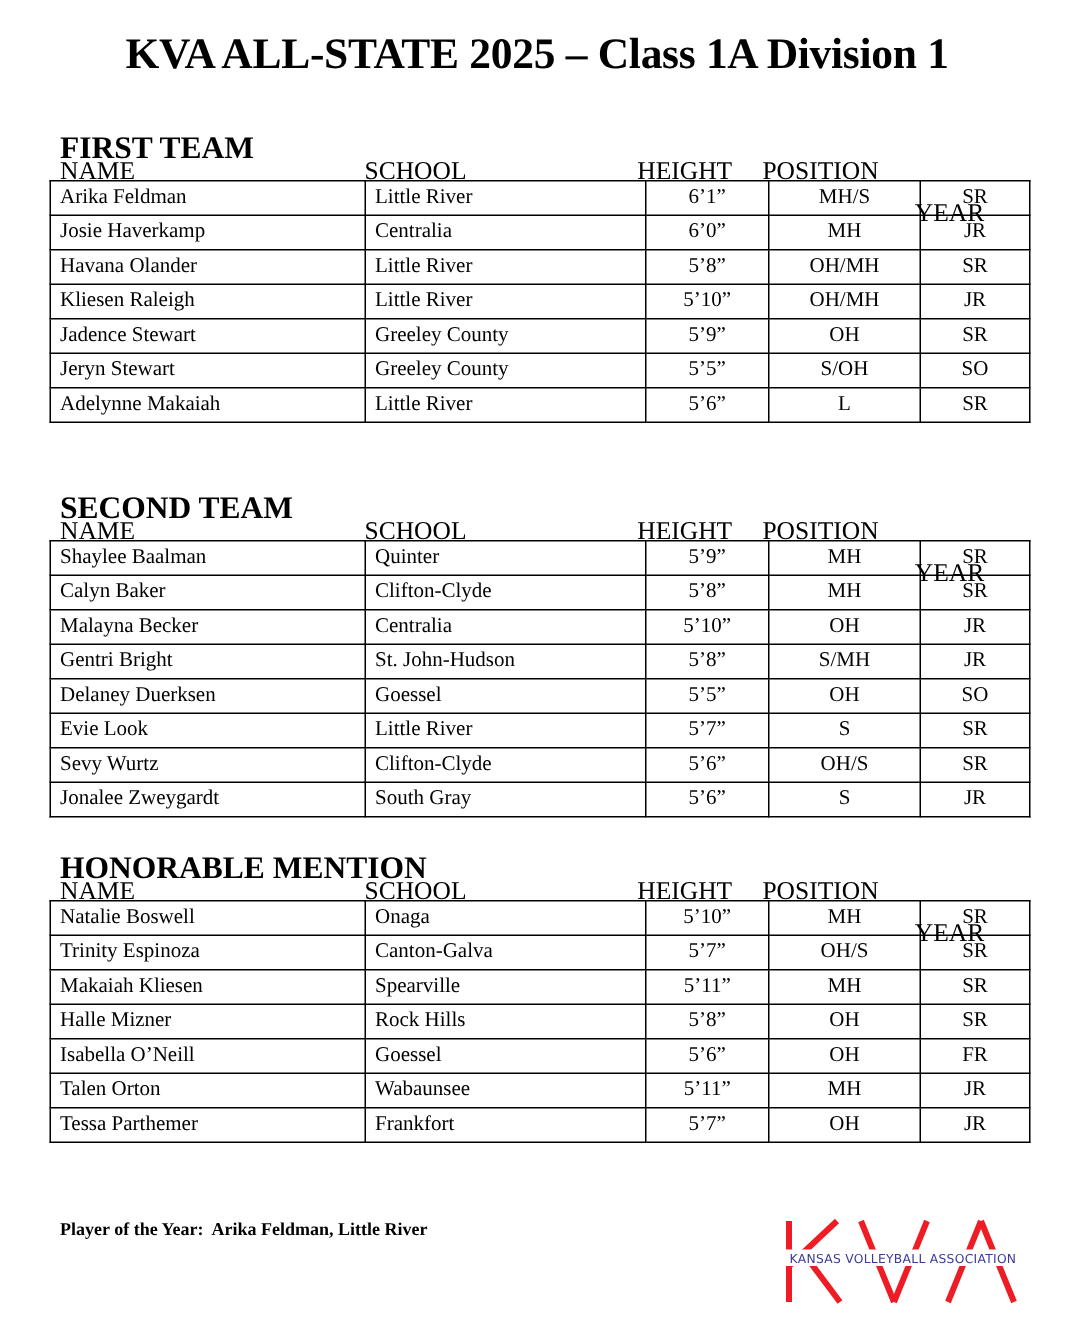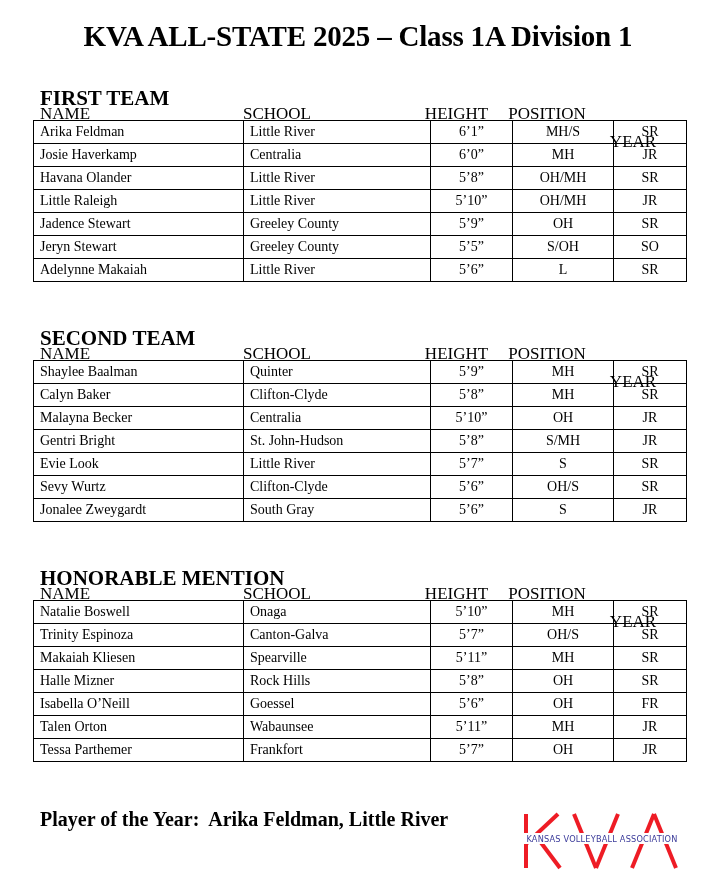--- a/index.html
+++ b/index.html
@@ -31,21 +31,21 @@
   td {
     border: 1px solid #000; height: 22px; padding: 0; line-height: 22px;
     white-space: nowrap; overflow: hidden;
   }
   td.c-name { width: 203px; padding-left: 6px; }
   td.c-school { width: 180px; padding-left: 6px; }
   td.c-height { width: 81px; text-align: center; }
   td.c-pos { width: 100px; text-align: center; }
   td.c-year { width: 72px; text-align: center; }
   .awards {
-    position: absolute; left: 40px; font-weight: bold; font-size: 20px;
+    position: absolute; left: 40px; font-weight: bold; font-size: 12px;
   }
   .awards .line { height: 34px; line-height: 18px; }
   .logo {
     position: absolute; left: 512px; top: 808px; width: 176px; height: 68px;
   }
 </style>
 </head>
 <body>
 
 <div class="title">KVA ALL-STATE 2025 – Class 1A Division 1</div>
@@ -76,21 +76,21 @@
       <td class="c-year">JR</td>
     </tr>
         <tr>
       <td class="c-name">Havana Olander</td>
       <td class="c-school">Little River</td>
       <td class="c-height">5’8”</td>
       <td class="c-pos">OH/MH</td>
       <td class="c-year">SR</td>
     </tr>
         <tr>
-      <td class="c-name">Little Raleigh</td>
+      <td class="c-name">Kliesen Raleigh</td>
       <td class="c-school">Little River</td>
       <td class="c-height">5’10”</td>
       <td class="c-pos">OH/MH</td>
       <td class="c-year">JR</td>
     </tr>
         <tr>
       <td class="c-name">Jadence Stewart</td>
       <td class="c-school">Greeley County</td>
       <td class="c-height">5’9”</td>
       <td class="c-pos">OH</td>
@@ -146,20 +146,27 @@
       <td class="c-year">JR</td>
     </tr>
         <tr>
       <td class="c-name">Gentri Bright</td>
       <td class="c-school">St. John-Hudson</td>
       <td class="c-height">5’8”</td>
       <td class="c-pos">S/MH</td>
       <td class="c-year">JR</td>
     </tr>
         <tr>
+      <td class="c-name">Delaney Duerksen</td>
+      <td class="c-school">Goessel</td>
+      <td class="c-height">5’5”</td>
+      <td class="c-pos">OH</td>
+      <td class="c-year">SO</td>
+    </tr>
+        <tr>
       <td class="c-name">Evie Look</td>
       <td class="c-school">Little River</td>
       <td class="c-height">5’7”</td>
       <td class="c-pos">S</td>
       <td class="c-year">SR</td>
     </tr>
         <tr>
       <td class="c-name">Sevy Wurtz</td>
       <td class="c-school">Clifton-Clyde</td>
       <td class="c-height">5’6”</td>

